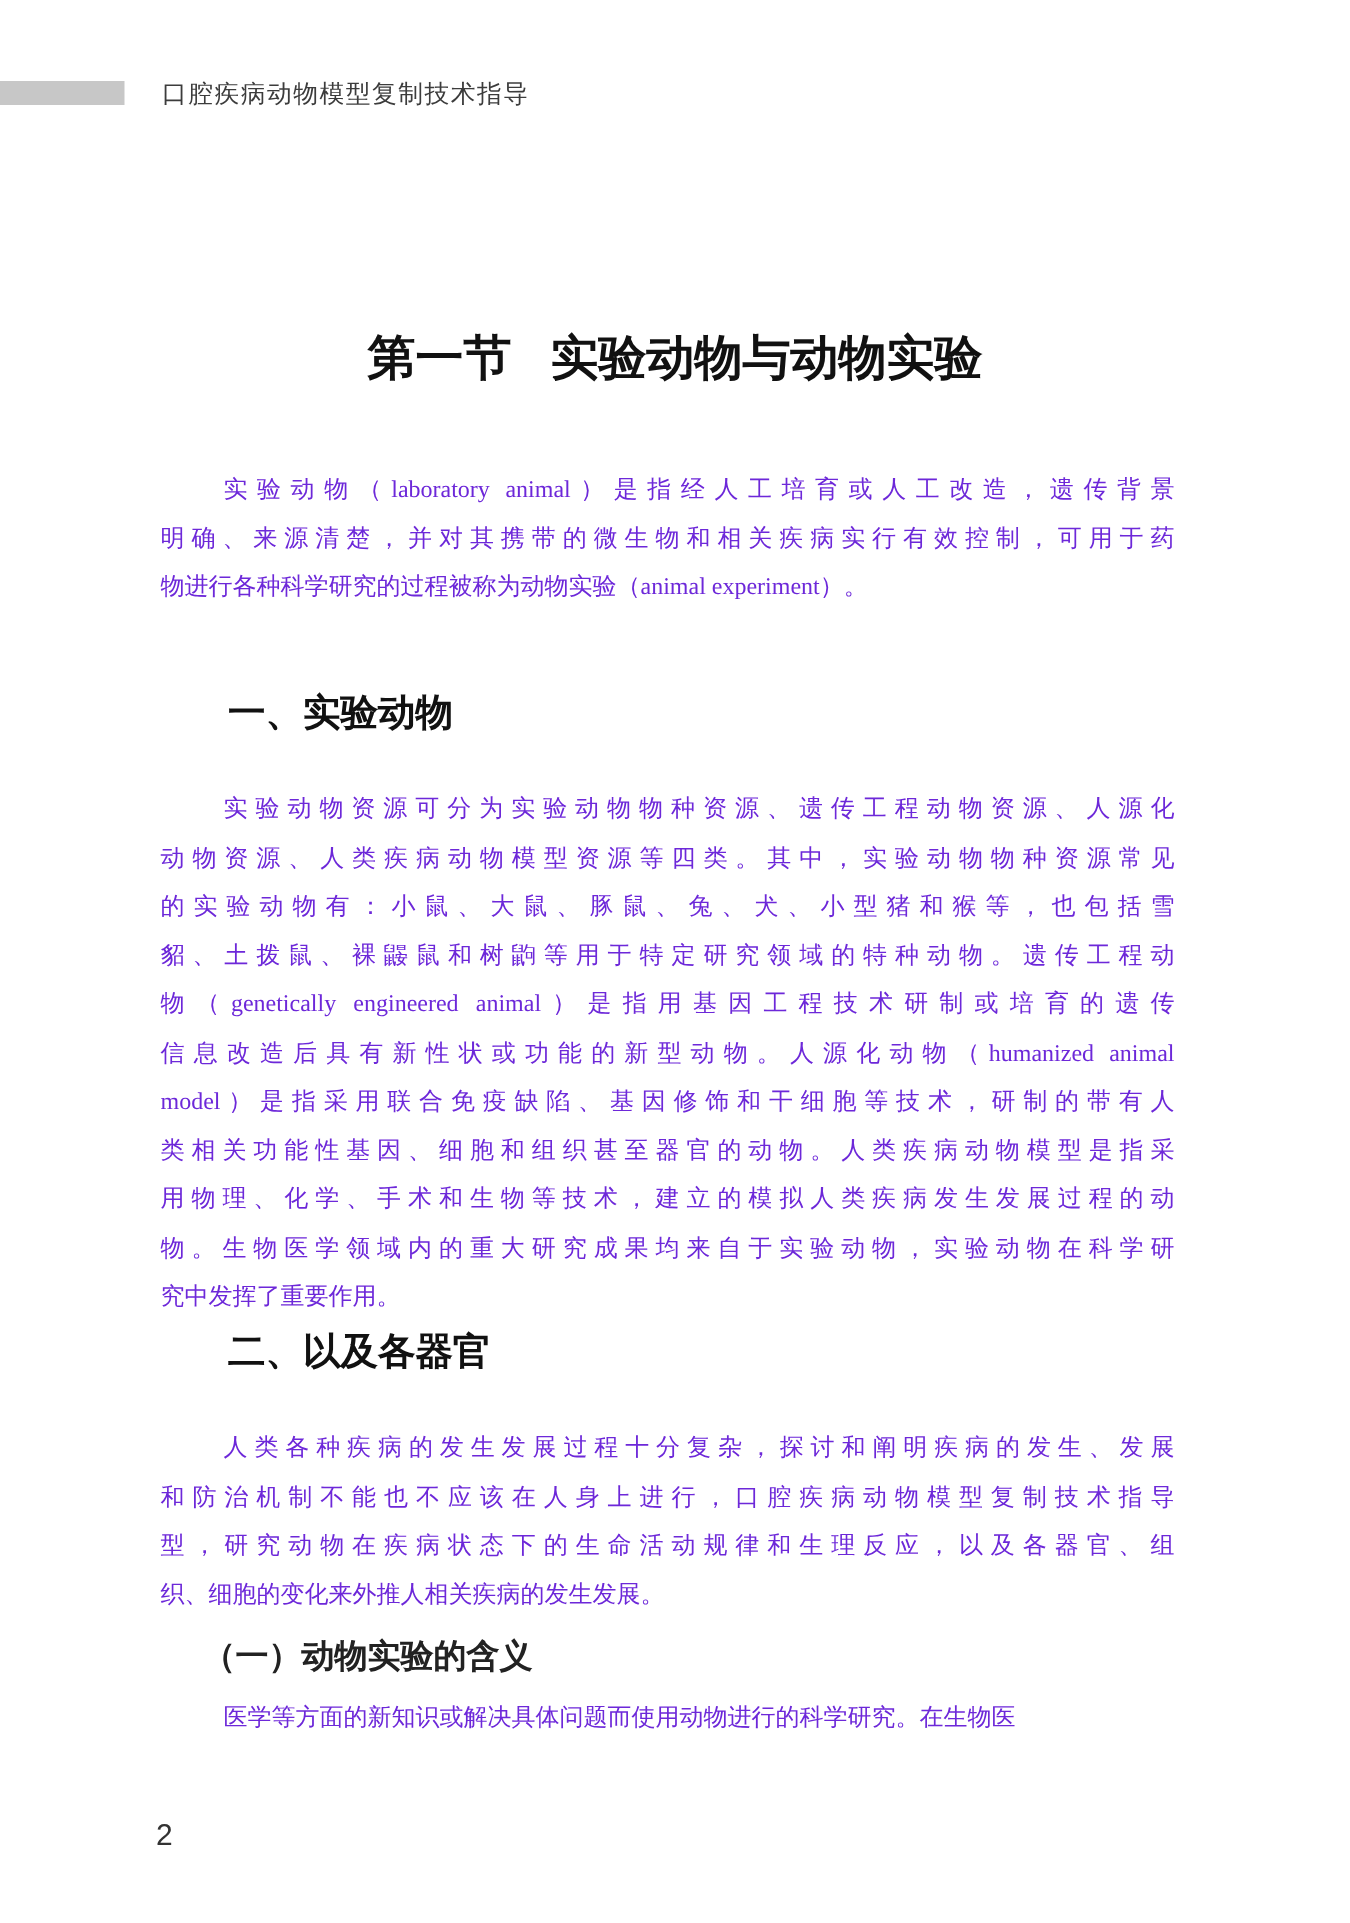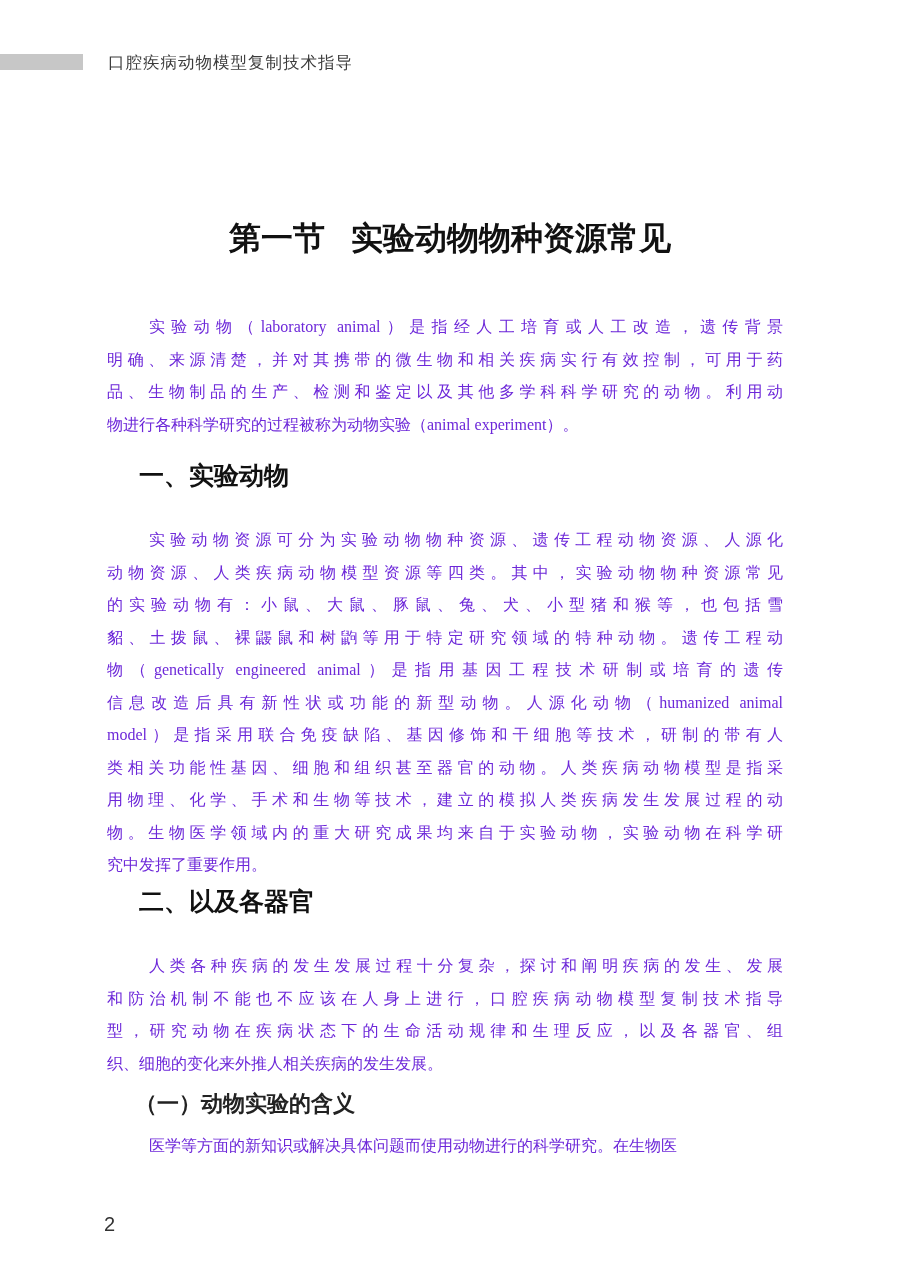--- a/index.html
+++ b/index.html
@@ -48,21 +48,21 @@
   }
   .para .line:first-child { text-indent:42px; }
   .para .line:last-child  { text-align-last:left; }
 
   #intro-para    { top:311px; }
   #sec1-para     { top:524px; }
   #sec2-para     { top:950px; }
   #subsec-para   { top:1130px; }
 
   .section-heading {
-    position:absolute; left:139px;
+    position:absolute; left:152px;
     font-size:25px; font-weight:bold; line-height:32px;
     color:#111111;
   }
   #sec1-heading { top:460px; }
   #sec2-heading { top:886px; }
 
   .subsection-heading {
     position:absolute; left:135px; top:1092px;
     font-family:Liberation Mono, monospace;
     font-size:22px; font-weight:600; line-height:28px;
@@ -77,27 +77,26 @@
 </style>
 </head>
 <body>
 
 <div class="page">
 
   <div class="header-bar"></div>
   <div class="running-title">口腔疾病动物模型复制技术指导</div>
 
   <div class="chapter-title">
-    <span class="label">第一节</span><span>实验动物物种资源常见</span>
+    <span class="label">第一节</span><span>实验动物与动物实验</span>
   </div>
 
   <div id="intro-para" class="text-col para">
       <div class="line">实验动物（laboratory animal）是指经人工培育或人工改造，遗传背景</div>
       <div class="line">明确、来源清楚，并对其携带的微生物和相关疾病实行有效控制，可用于药</div>
-      <div class="line">品、生物制品的生产、检测和鉴定以及其他多学科科学研究的动物。利用动</div>
       <div class="line">物进行各种科学研究的过程被称为动物实验（animal experiment）。</div>
     </div>
 
   <div id="sec1-heading" class="section-heading">一、实验动物</div>
 
   <div id="sec1-para" class="text-col para">
       <div class="line">实验动物资源可分为实验动物物种资源、遗传工程动物资源、人源化</div>
       <div class="line">动物资源、人类疾病动物模型资源等四类。其中，实验动物物种资源常见</div>
       <div class="line">的实验动物有：小鼠、大鼠、豚鼠、兔、犬、小型猪和猴等，也包括雪</div>
       <div class="line">貂、土拨鼠、裸鼹鼠和树鼩等用于特定研究领域的特种动物。遗传工程动</div>

